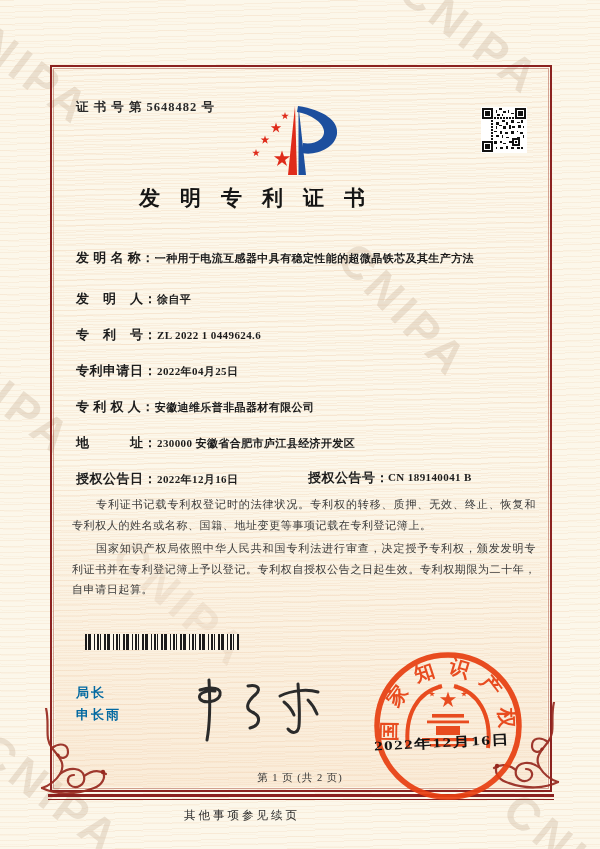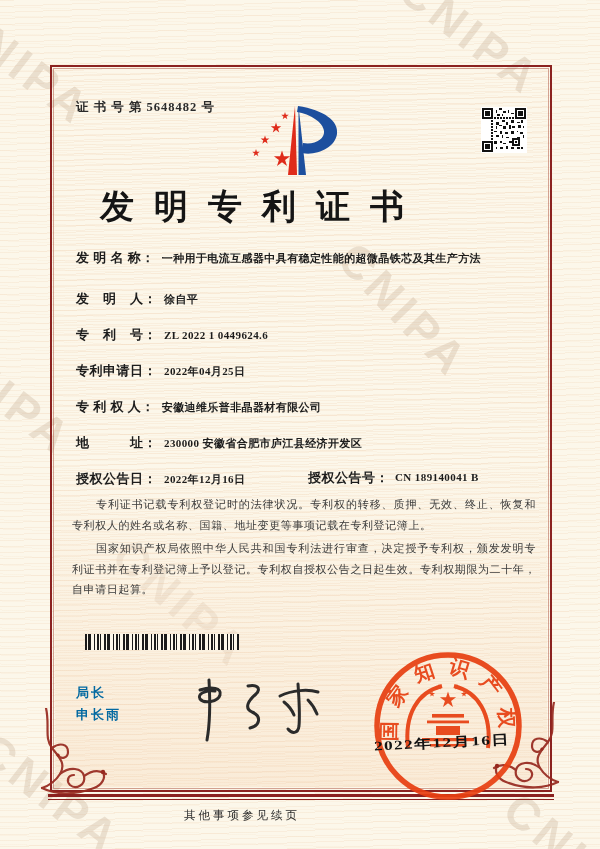--- a/index.html
+++ b/index.html
@@ -51,29 +51,29 @@
   .orn-right{left:488px;top:702px;transform:scaleX(-1);}
 
   .cert-no{
     position:absolute;left:76px;top:99px;z-index:2;
     font-size:12.5px;font-weight:bold;letter-spacing:1px;color:#2b2b2b;font-family:Liberation Serif, serif;
   }
   .logo{position:absolute;left:248px;top:103px;width:100px;height:76px;z-index:2;}
   .qr{position:absolute;left:481px;top:107px;width:44px;height:44px;z-index:2;background:#fff;padding:1px;}
   .title{
     position:absolute;left:0;top:184px;width:504px;z-index:2;text-align:center;
-    font-size:34px;font-weight:bold;letter-spacing:20px;text-indent:20px;color:#151515;
+    font-size:21px;font-weight:bold;letter-spacing:20px;text-indent:20px;color:#151515;
   }
 
   .fields{position:absolute;left:76px;top:249px;width:460px;z-index:2;color:#1c1c1c;}
   .row{position:absolute;left:0;white-space:nowrap;line-height:15px;}
   .r0{top:0;white-space:normal;width:470px;}
   .r1{top:41px;}.r2{top:77px;}.r3{top:113px;}.r4{top:149px;}.r5{top:185px;}.r6{top:221px;}
   .lbl{font-size:13px;font-weight:bold;letter-spacing:0.5px;}
-  .val{font-size:11px;font-weight:bold;letter-spacing:0.4px;margin-left:7px;}
+  .val{font-size:11px;font-weight:bold;letter-spacing:0.4px;}
   .lbl2{position:absolute;left:232px;}
   .val2{position:absolute;left:312px;}
 
   .paras{position:absolute;left:72px;top:494px;width:464px;z-index:2;}
   .paras p{
     margin:0 0 3px 0;font-size:11px;line-height:20.5px;letter-spacing:0.6px;
     color:#3a3a3a;text-indent:24px;text-align:justify;
   }
 
   .barcode{
@@ -257,16 +257,17 @@
         <rect x="66" y="78" width="24" height="9"></rect>
         <rect x="52" y="90" width="52" height="3.2"></rect>
         <rect x="60" y="96" width="36" height="2.6"></rect>
       </g>
       <path d="M38,100 C34,66 48,44 72,38" stroke="#e74012" stroke-width="4" fill="none"></path>
       <path d="M118,100 C122,66 108,44 84,38" stroke="#e74012" stroke-width="4" fill="none"></path>
     </g>
     <text x="72" y="99" text-anchor="middle" font-size="13" font-weight="bold" fill="#141414" letter-spacing="1" textLength="136" lengthAdjust="spacingAndGlyphs" transform="rotate(-3 72 96)">2022年12月16日</text>
   </svg>
 
+  <div class="page-info">第 1 页 (共 2 页)</div>
   <div class="bottom-rule"></div>
   <div class="cont-note">其他事项参见续页</div>
 
 </div>
 
 </body></html>

